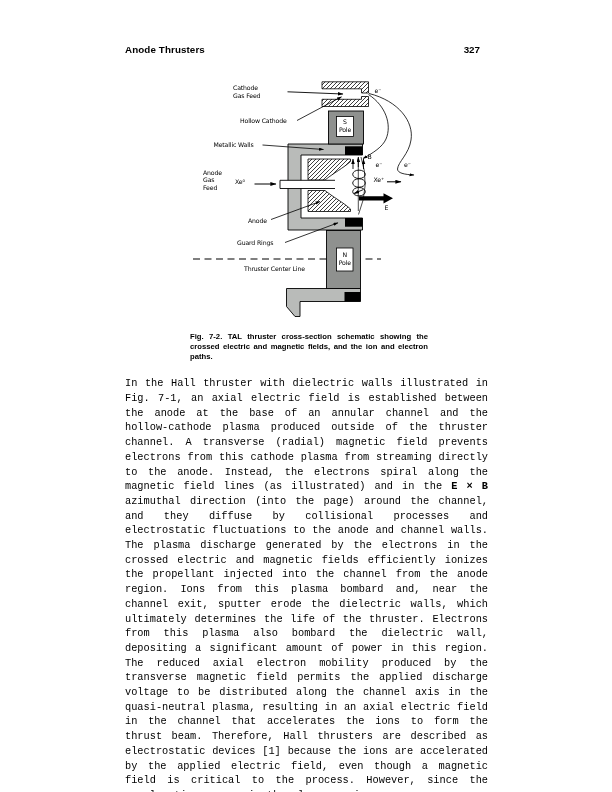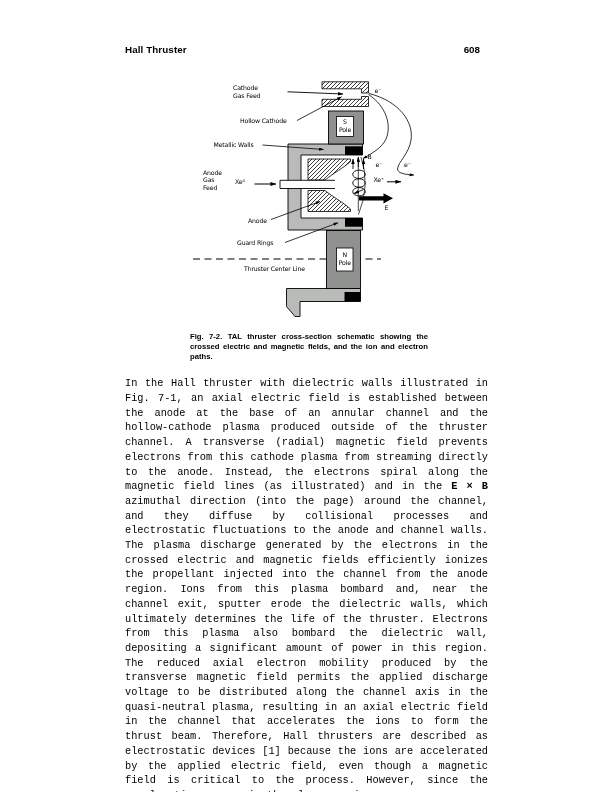--- a/index.html
+++ b/index.html
@@ -20,22 +20,22 @@
   
   .bodytext{position:absolute;left:125px;top:366px;width:363px;font-family:Liberation Mono, monospace;
             font-size:10.3px;line-height:14.7px;text-align:justify;}
   .bodytext b{font-weight:bold;}
 </style>
 </head>
 <body>
 
 <div class="page">
 
-  <div class="hdr-title">Hall Thruster</div>
-  <div class="hdr-page">608</div>
+  <div class="hdr-title">Anode Thrusters</div>
+  <div class="hdr-page">327</div>
 
   <div class="fig">
     <svg width="250" height="240" viewBox="0 0 250 240">
       <defs>
         <pattern id="hatch" width="4" height="4" patternUnits="userSpaceOnUse">
           <path d="M-1,1 L1,-1 M0,4 L4,0 M3,5 L5,3" stroke="#000" stroke-width="0.75" fill="none"></path>
         </pattern>
         <marker id="ah" markerWidth="8" markerHeight="6" refX="5.6" refY="2" orient="auto">
           <path d="M0,0 L6,2 L0,4 Z" fill="#000"></path>
         </marker>

